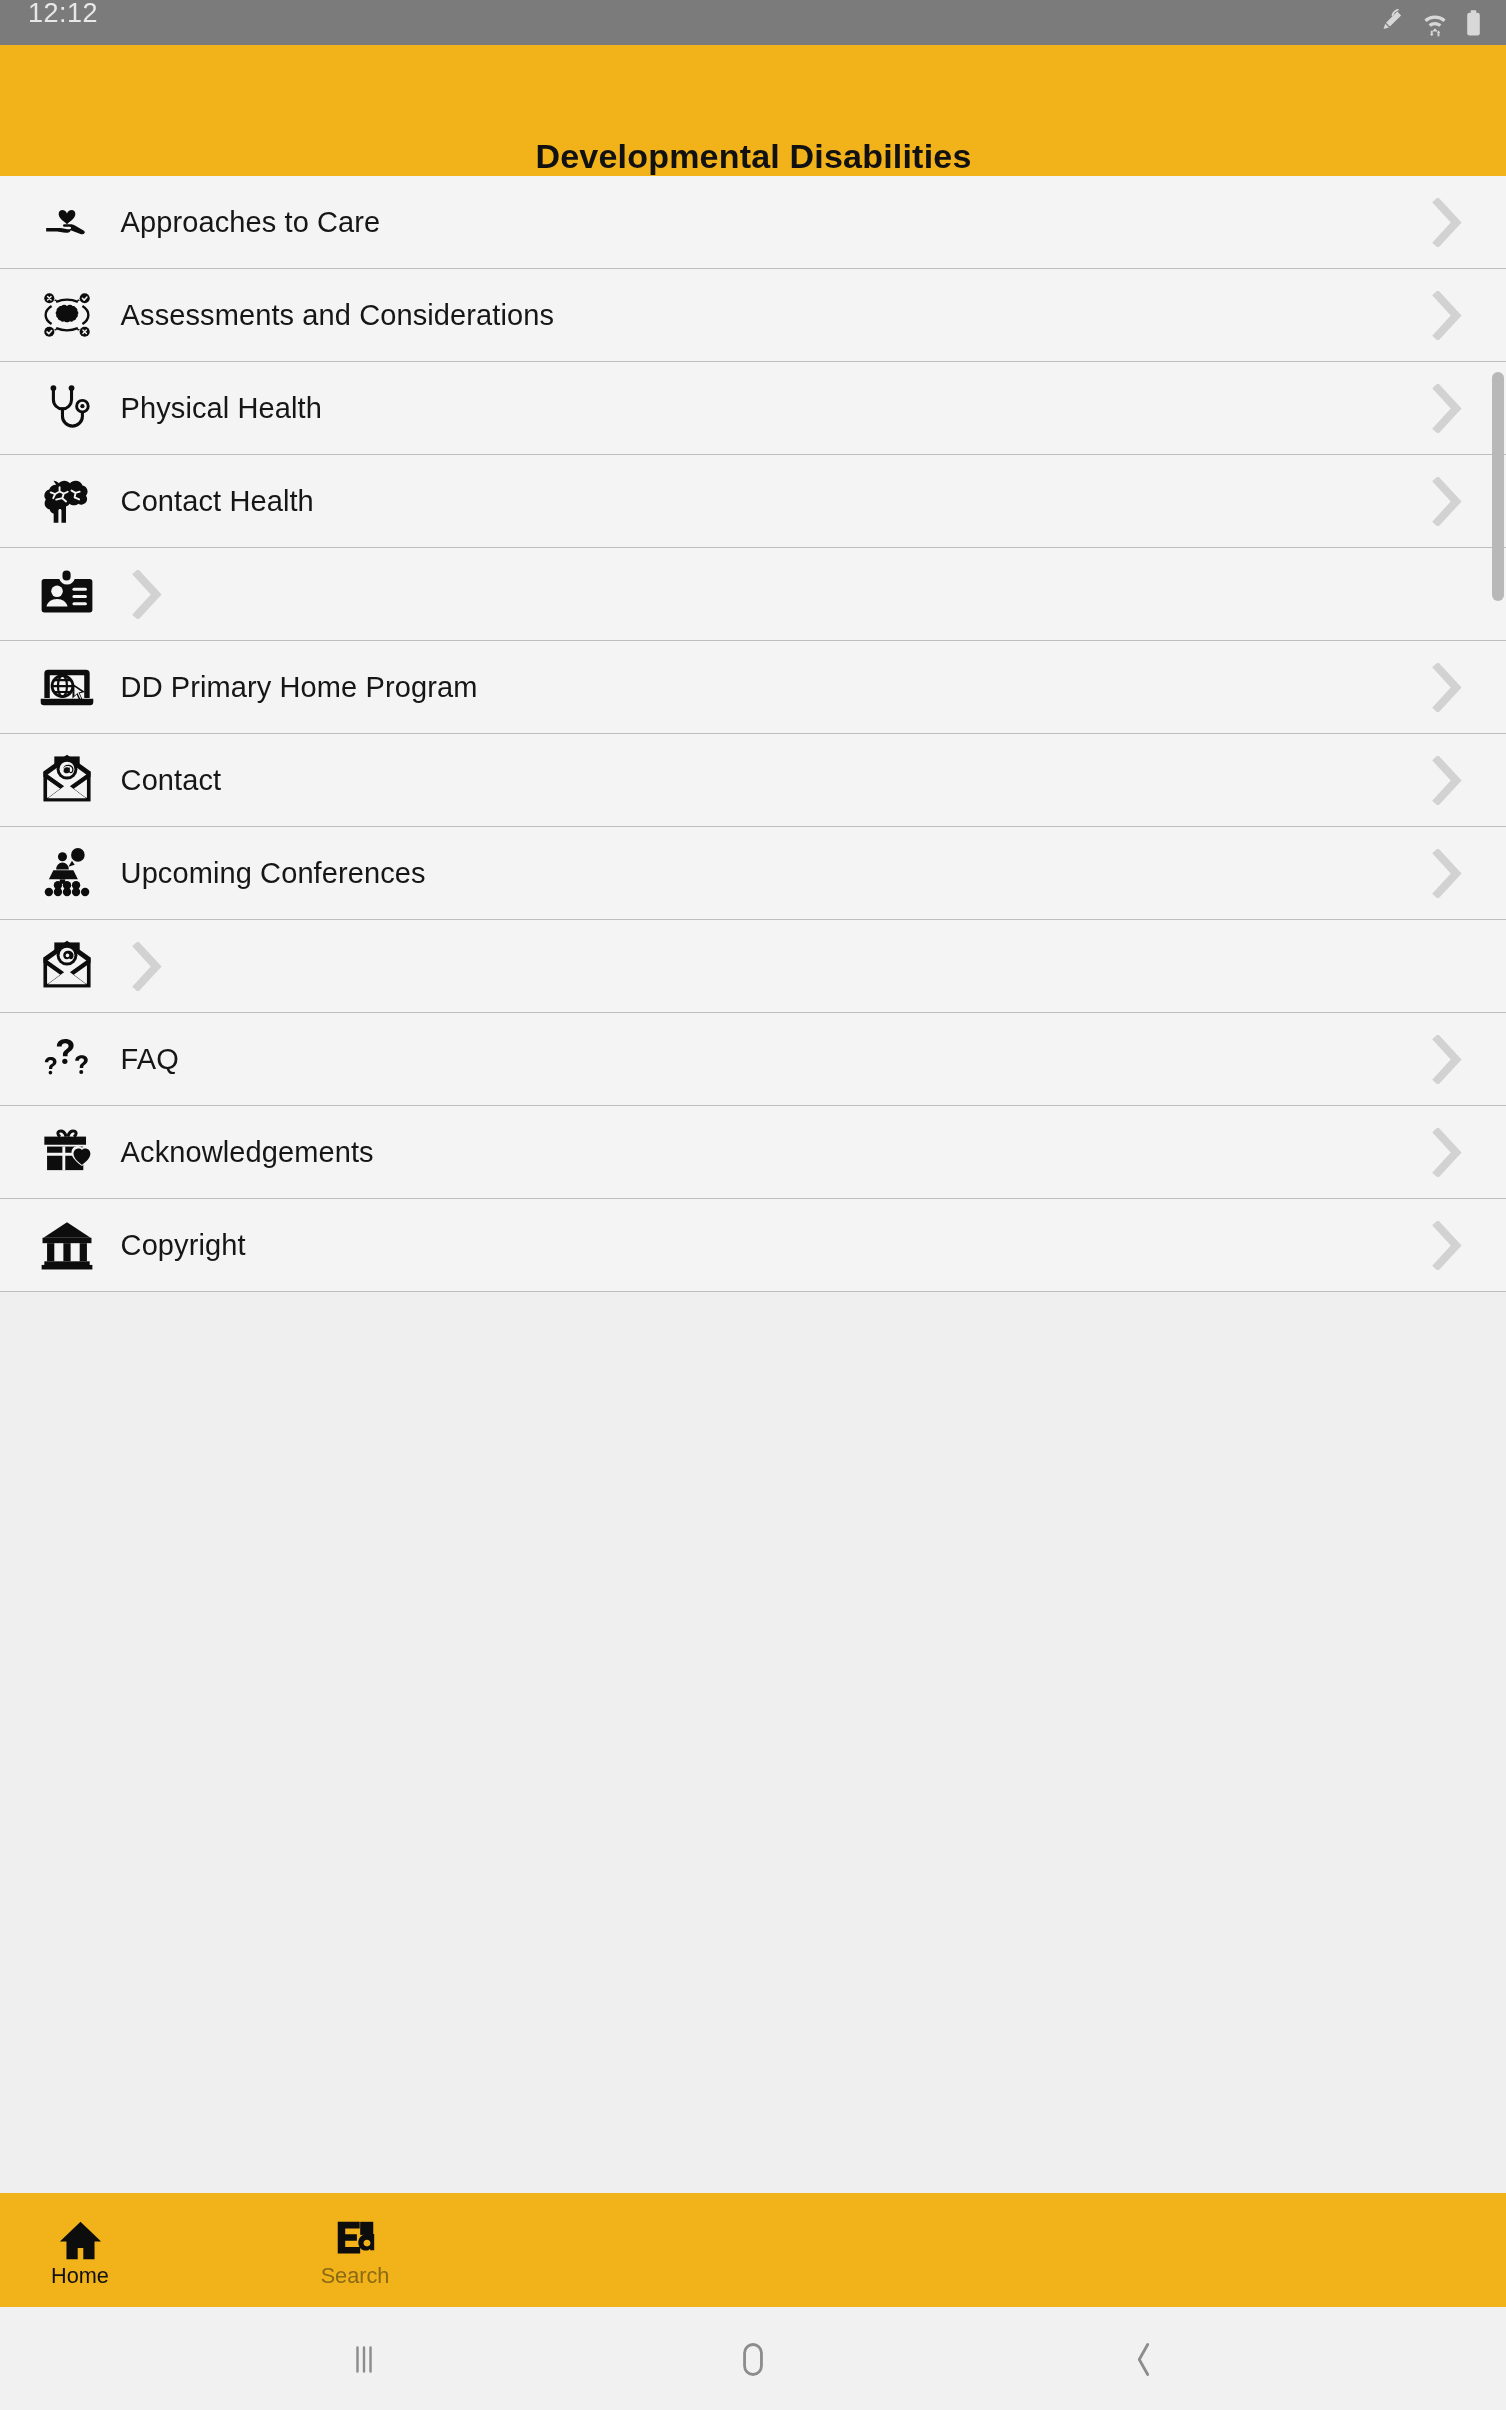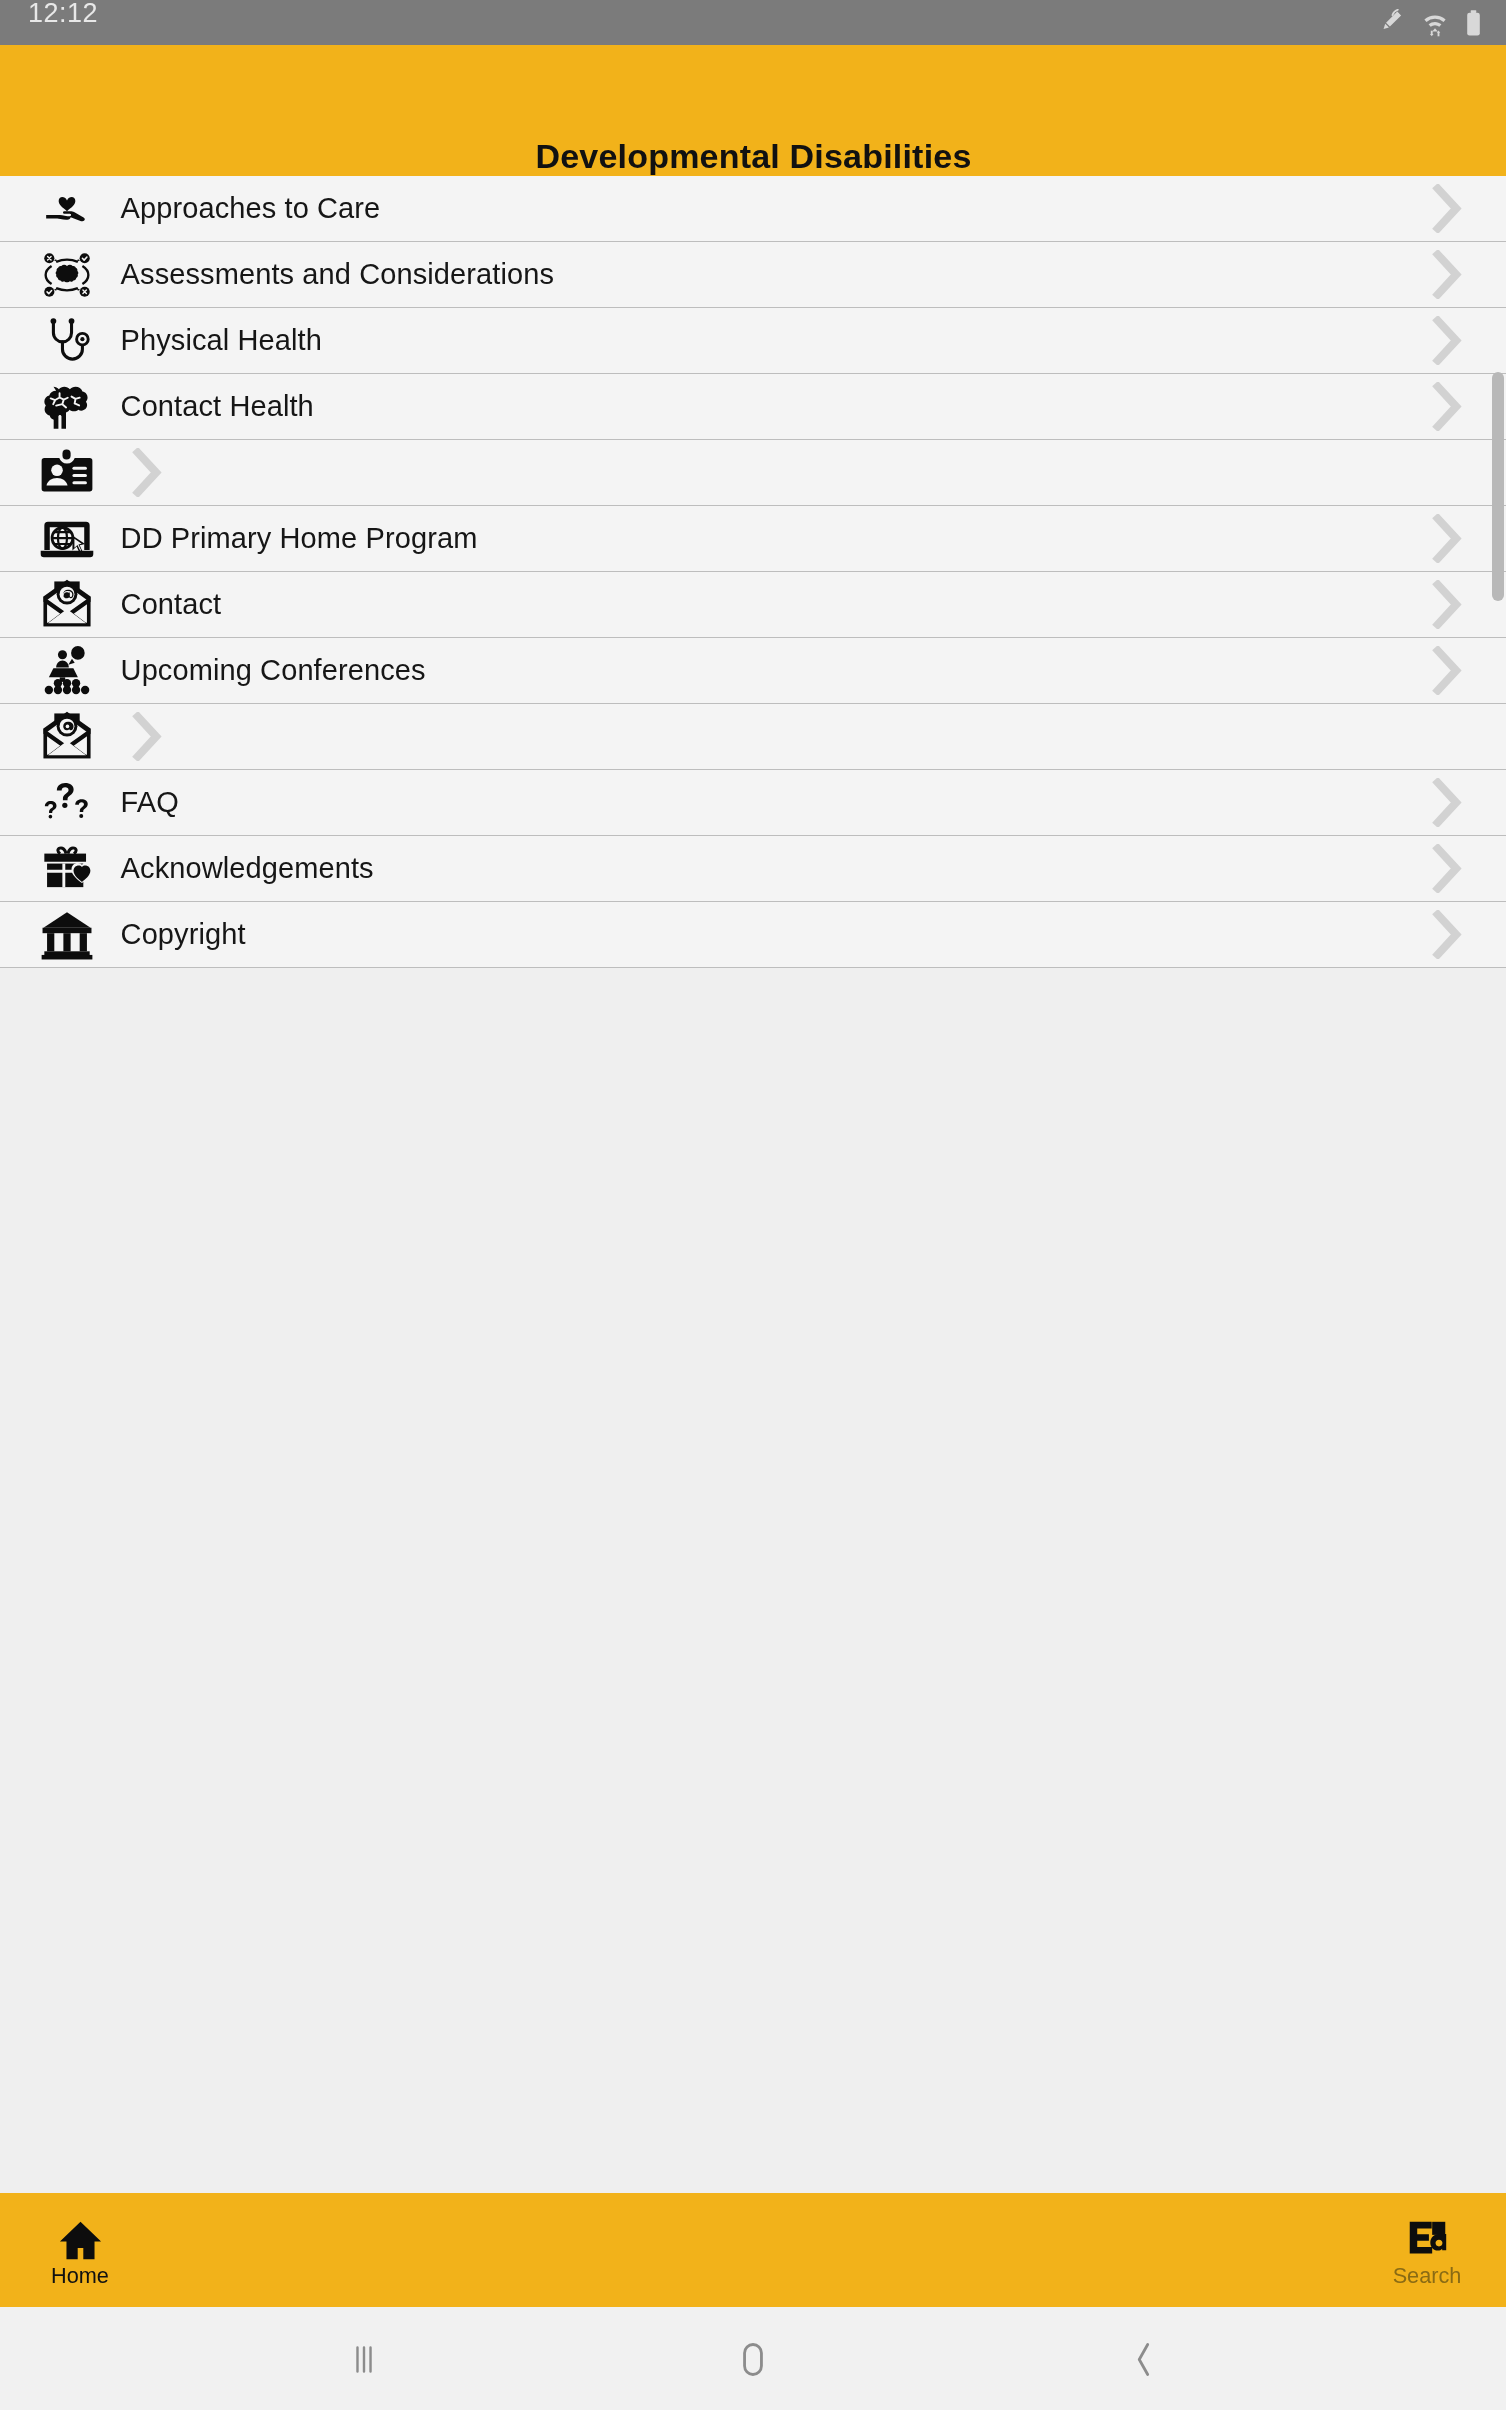--- a/index.html
+++ b/index.html
@@ -66,21 +66,21 @@
   .list-wrap {
     flex: 1 1 auto;
     position: relative;
     background: #EFEFEF;
     overflow: hidden;
   }
   .list {
     background: #F4F4F4;
   }
   .row {
-    height: 66px;
+    height: 93px;
     box-sizing: border-box;
     display: flex;
     align-items: center;
     padding: 0 26px 0 36px;
     border-bottom: 1.9px solid #BDBDBD;
     background: #F4F4F4;
     position: relative;
   }
   .row-icon {
     width: 62px;
@@ -118,21 +118,21 @@
     border-radius: 6.6px;
     background: #B8B8B8;
   }
 
   
   .bottomnav {
     height: 114px;
     background: #F2B21A;
     display: flex;
     align-items: center;
-    justify-content: space-between;
+    justify-content: flex-start;
     gap: 115px;
     flex: 0 0 auto;
   }
   .navitem {
     width: 160px;
     display: flex;
     flex-direction: column;
     align-items: center;
     justify-content: center;
     gap: 1.9px;

